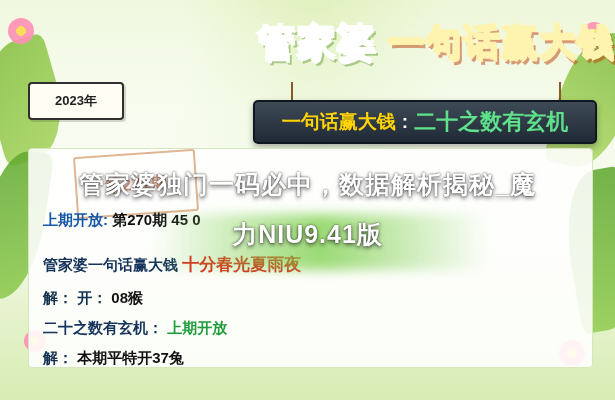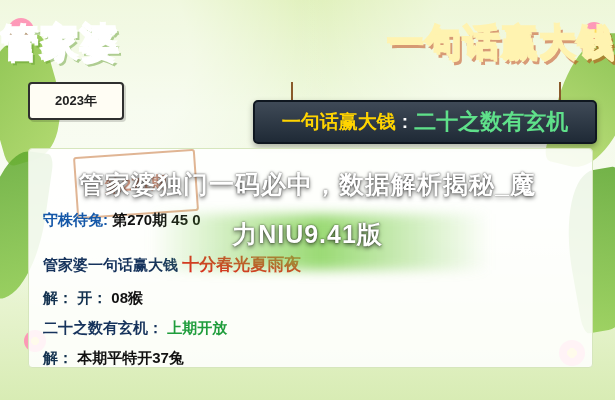--- a/index.html
+++ b/index.html
@@ -24,21 +24,21 @@
   .flower{position:absolute;width:26px;height:26px;border-radius:50%;
     background:radial-gradient(circle at 50% 50%,#ffd84d 0 26%,#ff8fb4 27% 100%);opacity:.9;}
   .f1{left:8px;top:18px;}
   .f2{left:24px;top:330px;width:22px;height:22px;}
   .f3{right:10px;top:22px;width:22px;height:22px;}
   .f4{right:30px;top:340px;}
 
   
   .headline{
     position:absolute;left:0;right:0;top:6px;height:72px;
-    display:flex;align-items:center;justify-content:space-between;gap:10px;
+    display:flex;align-items:center;justify-content:flex-end;gap:10px;
   }
   .hl-a{
     font-size:38px;font-weight:bold;color:#2b7a18;
     -webkit-text-stroke:2px #ffffff;
     text-shadow:2px 3px 0 #ffffff, 4px 5px 0 rgba(90,150,40,.45);
     letter-spacing:2px;
   }
   .hl-b{
     font-size:36px;font-weight:bold;color:#ff2d17;
     -webkit-text-stroke:2px #fff3b0;
@@ -146,21 +146,21 @@
   <div class="sign">
     <span class="s1">一句话赢大钱</span>
     <span class="s2">:</span>
     <span class="s3">二十之数有玄机</span>
   </div>
 
   <div class="panel">
     <div class="ticket">第271期</div>
 
     <div class="panel-row r1">
-      <span class="blue">守株待兔:</span>
+      <span class="blue">上期开放:</span>
       <span class="val-black">第270期 45 0</span>
     </div>
 
     <div class="panel-row r2">
       <span class="dark">管家婆一句话赢大钱</span>
       <span class="red">十分春光夏雨夜</span>
     </div>
 
     <div class="panel-row r3">
       <span class="plain">解：  开：</span>

